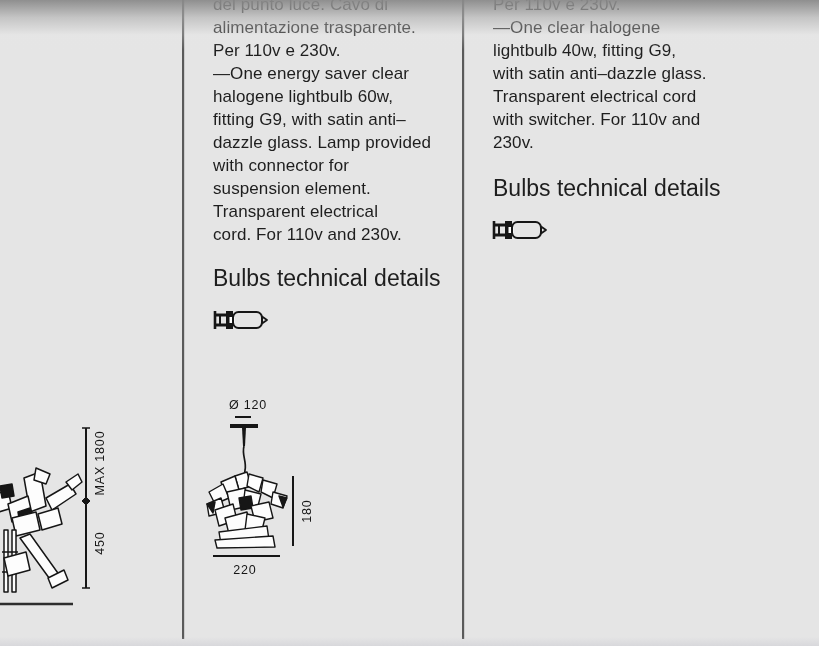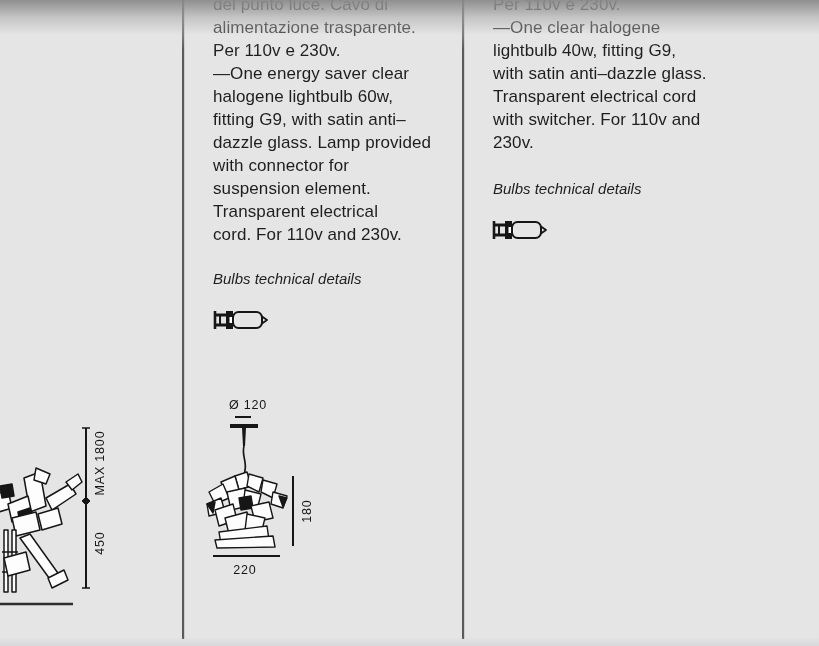--- a/index.html
+++ b/index.html
@@ -41,24 +41,23 @@
     line-height:23px;
     letter-spacing:0.1px;
     white-space:pre-line;
     color:var(--text-color,#1e1e1e);
   }
   .col-center .body-text{left:213px;top:-7px;}
   .col-right  .body-text{left:493px;top:-7px;}
 
   .bulbs-heading{
     position:absolute;
-    font-size:15px;line-height:23px;
+    font-size:23px;line-height:23px;
     color:var(--text-color,#1e1e1e);
     white-space:nowrap;
-    font-style:italic;
   }
   .col-center .bulbs-heading{left:213px;top:267px;}
   .col-right  .bulbs-heading{left:493px;top:177px;}
 
   .bulb-icon{position:absolute;}
   .col-center .bulb-icon{left:211px;top:308px;}
   .col-right  .bulb-icon{left:490px;top:218px;}
 
   .drawing{position:absolute;}
   .drawing.floor{left:0;top:412px;}

